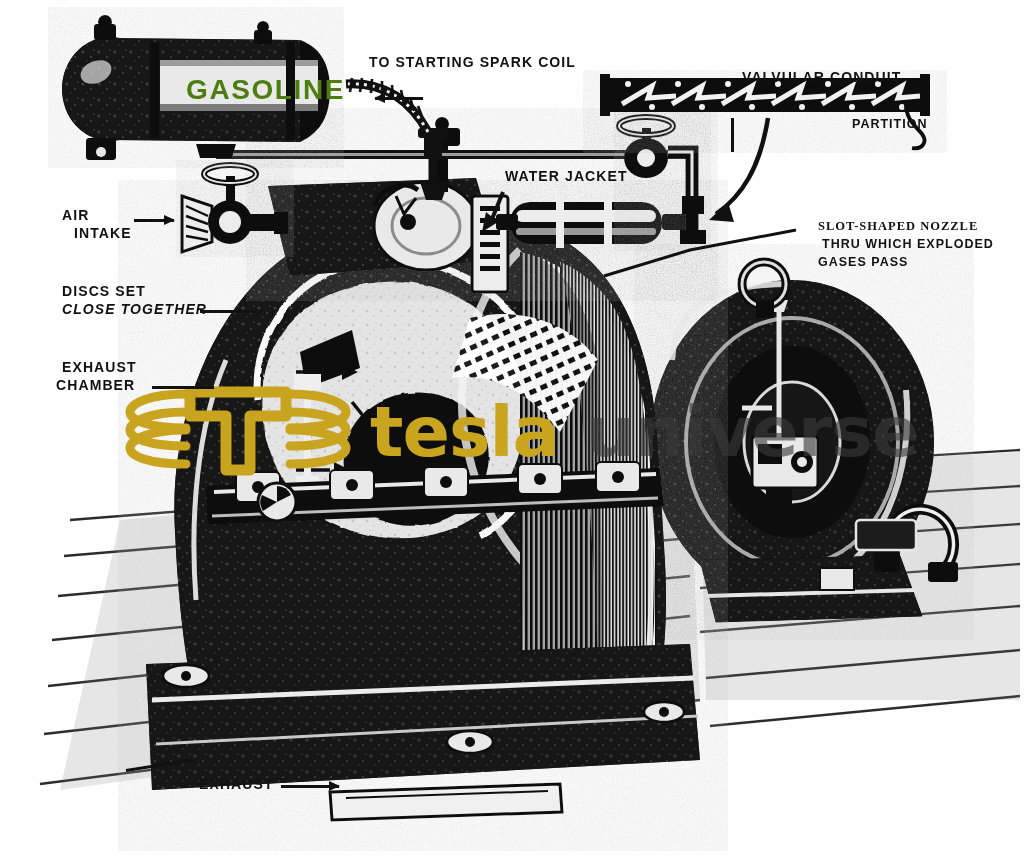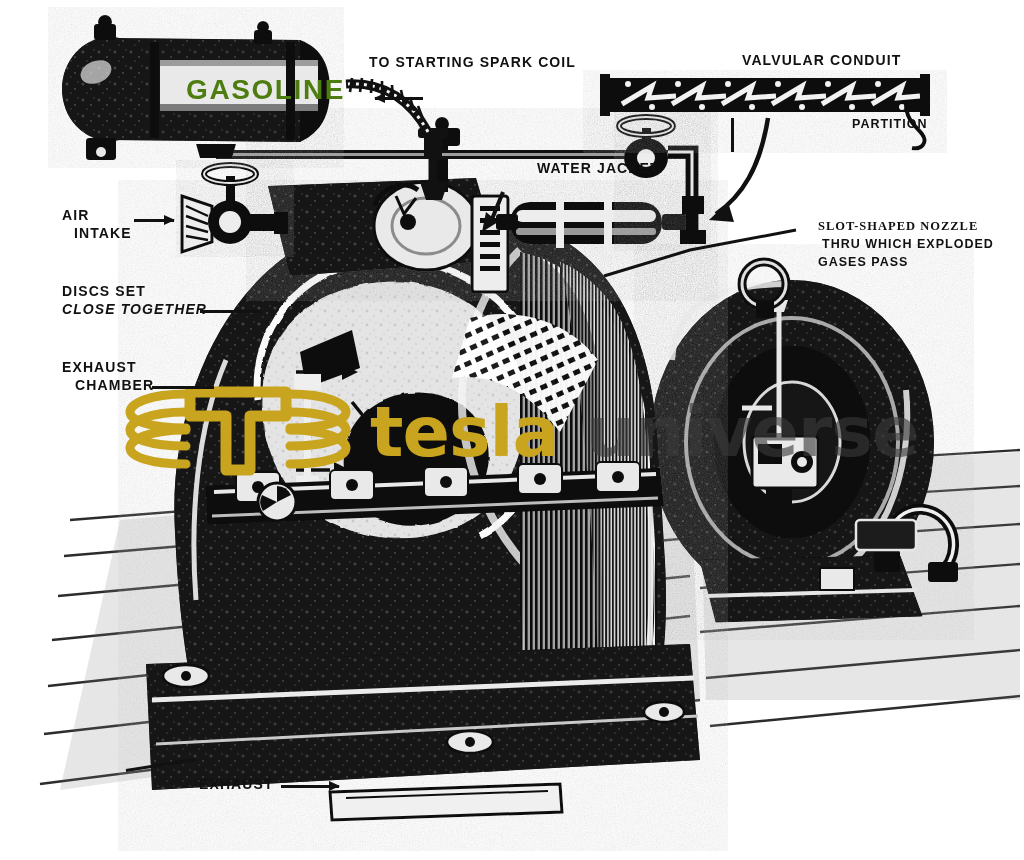--- a/index.html
+++ b/index.html
@@ -502,41 +502,41 @@
     </g>
 
     <text class="wm-tesla" x="262" y="78" style="font-family:'DejaVu Sans',sans-serif;font-weight:bold;font-size:70px;letter-spacing:-1px;">tesla</text>
 
     <text class="wm-universe" x="478" y="78" style="font-family:'DejaVu Sans',sans-serif;font-weight:bold;font-size:70px;letter-spacing:-1px;">universe</text>
   </svg>
 
   <div class="lbl" style="left:369px;top:54px;">TO STARTING SPARK COIL</div>
   <div class="arrowL" style="left:375px;top:97px;width:48px;"></div>
 
-  <div class="lbl" style="left:742px;top:52px;">VALVULAR CONDUIT</div>
+  <div class="lbl" style="left:742px;top:69px;">VALVULAR CONDUIT</div>
 
   <div class="lbl sm" style="left:838px;top:116px;">PARTITION</div>
   <div class="leader v" style="left:731px;top:118px;height:34px;"></div>
 
-  <div class="lbl" style="left:505px;top:160px;margin-left:32px;">WATER JACKET</div>
+  <div class="lbl" style="left:505px;top:168px;">WATER JACKET</div>
 
   <div class="lbl sm" style="left:804px;top:218px;font-family:Liberation Serif, serif;">SLOT-SHAPED NOZZLE</div>
   <div class="lbl sm" style="left:808px;top:236px;">THRU WHICH EXPLODED</div>
   <div class="lbl sm" style="left:804px;top:254px;">GASES PASS</div>
 
   <div class="lbl" style="left:62px;top:207px;">AIR</div>
   <div class="lbl" style="left:74px;top:225px;">INTAKE</div>
   <div class="arrowR" style="left:134px;top:219px;width:40px;"></div>
 
   <div class="lbl" style="left:62px;top:283px;">DISCS SET</div>
   <div class="lbl" style="left:62px;top:301px;font-style:italic;">CLOSE TOGETHER</div>
   <div class="leader" style="left:200px;top:310px;width:62px;"></div>
 
   <div class="lbl" style="left:62px;top:359px;">EXHAUST</div>
-  <div class="lbl" style="left:75px;top:377px;">CHAMBER</div>
+  <div class="lbl" style="left:56px;top:377px;">CHAMBER</div>
   <div class="leader" style="left:152px;top:386px;width:62px;"></div>
 
   <div class="lbl" style="left:199px;top:776px;">EXHAUST</div>
   <div class="leader" style="left:126px;top:769px;width:70px;transform:rotate(-9deg);transform-origin:left center;"></div>
   <div class="arrowR" style="left:281px;top:785px;width:58px;"></div>
 
   <div class="lbl" style="left:186px;top:72px;font-size:28px;letter-spacing:1.6px;color:#4d7c0f;">GASOLINE</div>
 
 </div>
 

